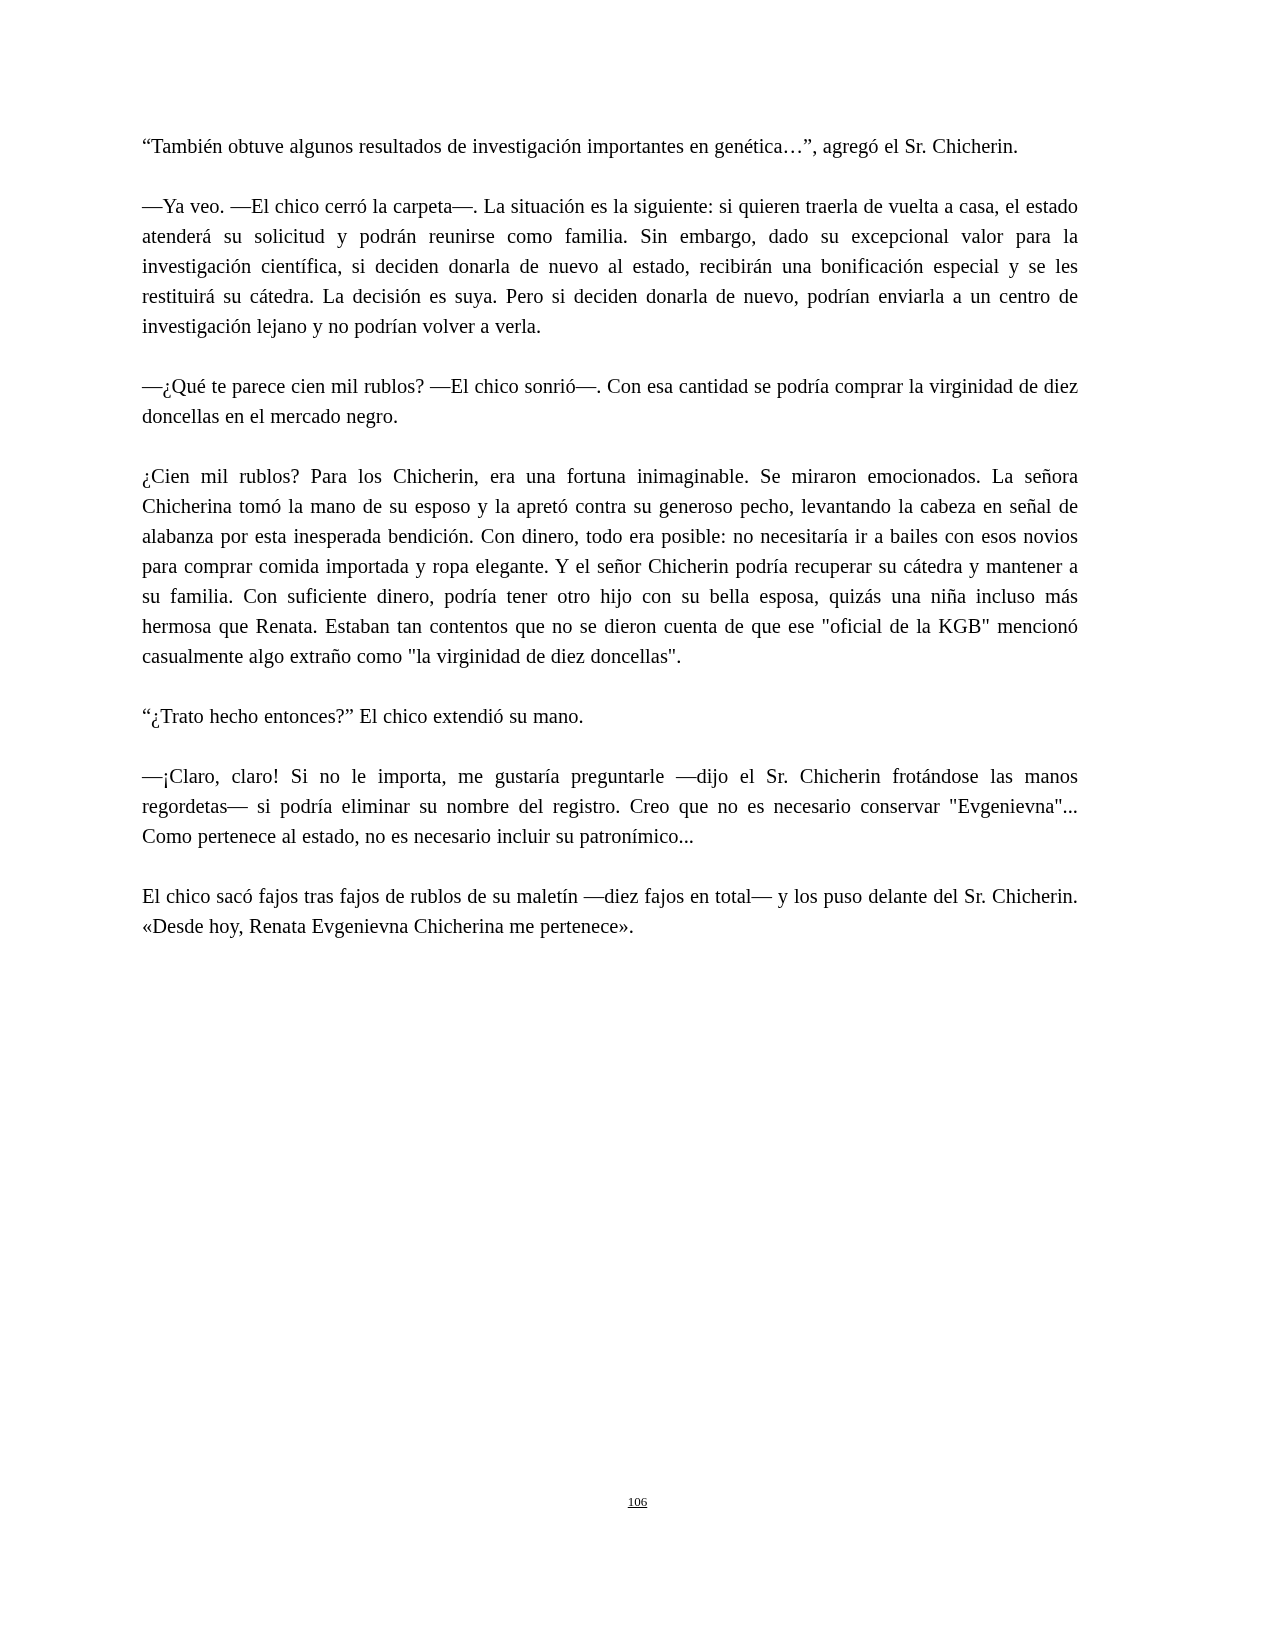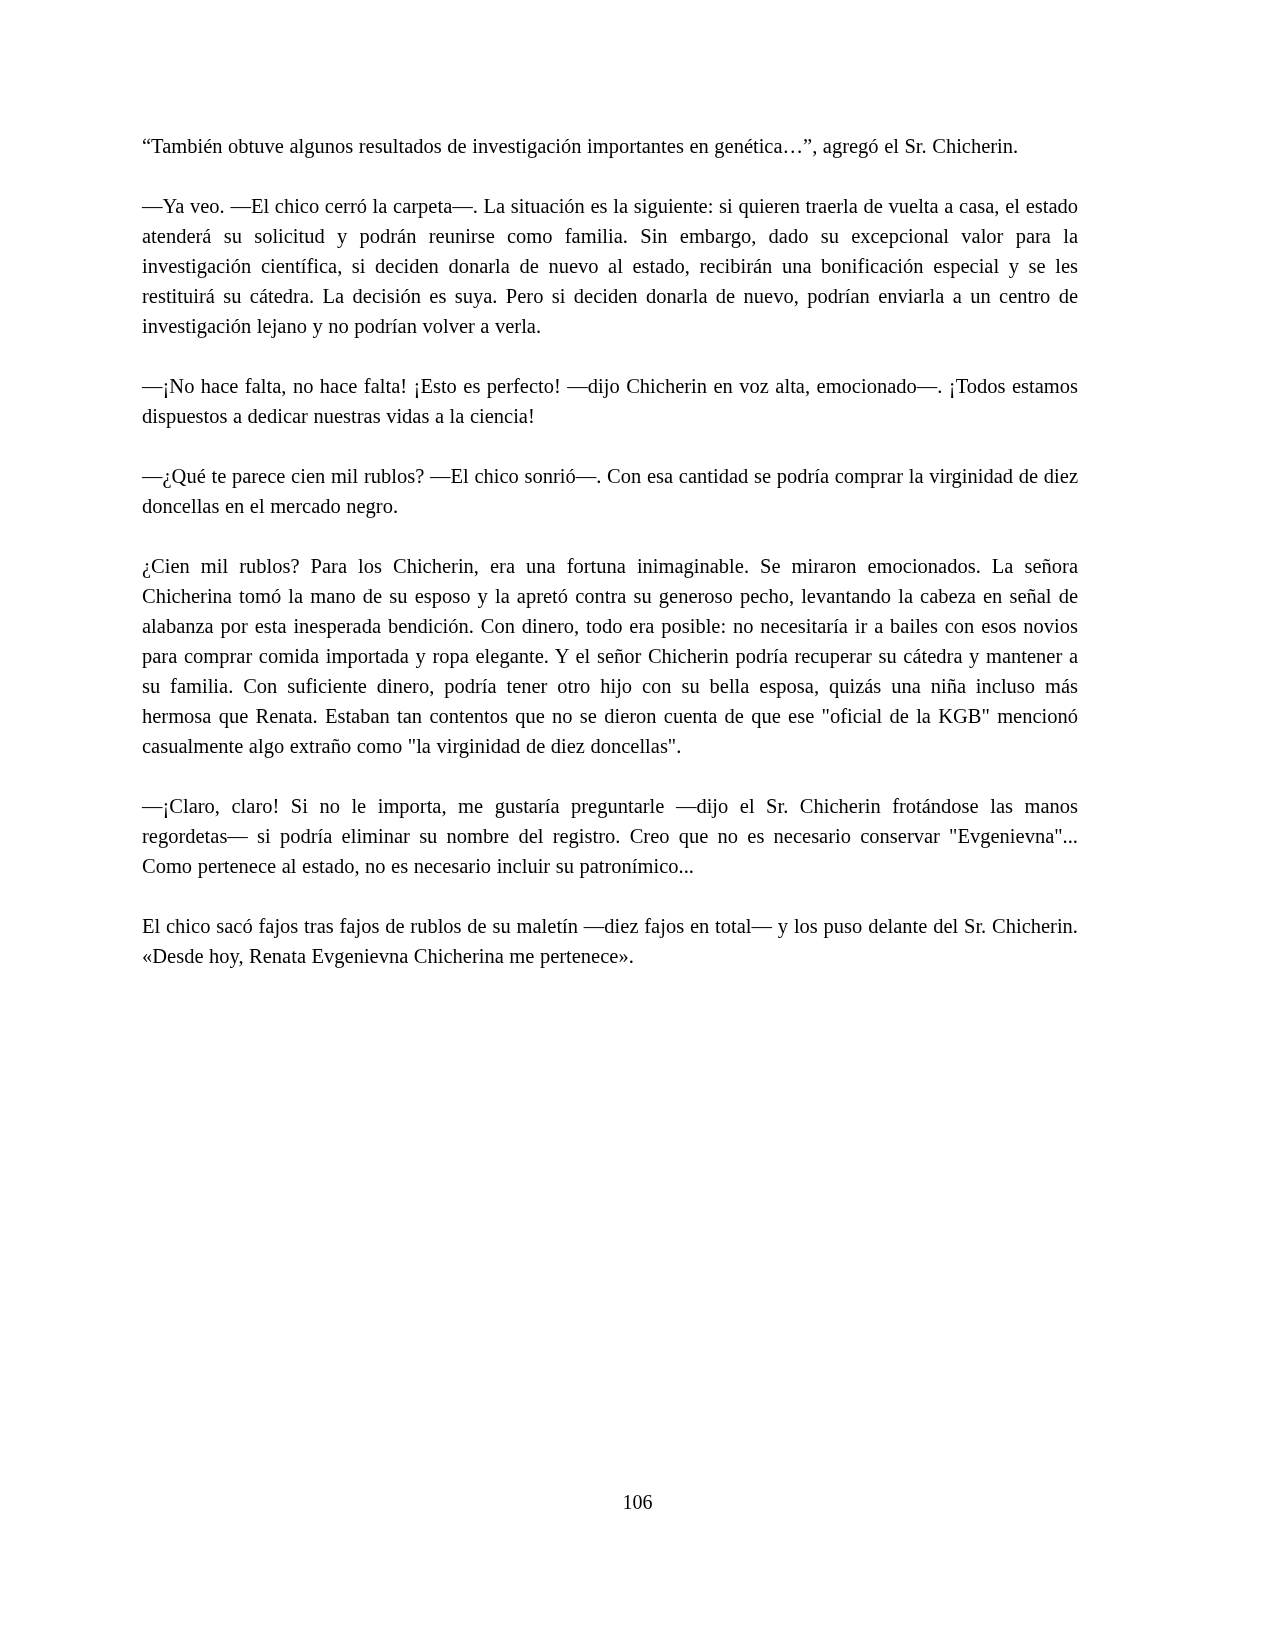--- a/index.html
+++ b/index.html
@@ -29,32 +29,33 @@
     text-align: justify;
     text-justify: inter-word;
     word-spacing: 0.02em;
   }
   .page-number {
     position: absolute;
     left: 0;
     top: 1490px;
     width: 100%;
     text-align: center;
-    font-size: 20px;
+    font-size: 13px;
     line-height: 24px;
+    text-decoration: underline;
   }
 </style>
 </head>
 <body>
 
 <div class="page">
   <div class="page-body">
 
   <p class="para">“También obtuve algunos resultados de investigación importantes en genética…”, agregó el Sr. Chicherin.</p>
       <p class="para">—Ya veo. —El chico cerró la carpeta—. La situación es la siguiente: si quieren traerla de vuelta a casa, el estado atenderá su solicitud y podrán reunirse como familia. Sin embargo, dado su excepcional valor para la investigación científica, si deciden donarla de nuevo al estado, recibirán una bonificación especial y se les restituirá su cátedra. La decisión es suya. Pero si deciden donarla de nuevo, podrían enviarla a un centro de investigación lejano y no podrían volver a verla.</p>
-      <p class="para">—¡No hace falta, no hace falta! ¡Esto es perfecto! —dijo Chicherin en voz alta, emocionado—. ¡Todos estamos dispuestos a dedicar nuestras vidas a la ciencia!</p>
       <p class="para">—¿Qué te parece cien mil rublos? —El chico sonrió—. Con esa cantidad se podría comprar la virginidad de diez doncellas en el mercado negro.</p>
       <p class="para">¿Cien mil rublos? Para los Chicherin, era una fortuna inimaginable. Se miraron emocionados. La señora Chicherina tomó la mano de su esposo y la apretó contra su generoso pecho, levantando la cabeza en señal de alabanza por esta inesperada bendición. Con dinero, todo era posible: no necesitaría ir a bailes con esos novios para comprar comida importada y ropa elegante. Y el señor Chicherin podría recuperar su cátedra y mantener a su familia. Con suficiente dinero, podría tener otro hijo con su bella esposa, quizás una niña incluso más hermosa que Renata. Estaban tan contentos que no se dieron cuenta de que ese "oficial de la KGB" mencionó casualmente algo extraño como "la virginidad de diez doncellas".</p>
+      <p class="para">“¿Trato hecho entonces?” El chico extendió su mano.</p>
       <p class="para">—¡Claro, claro! Si no le importa, me gustaría preguntarle —dijo el Sr. Chicherin frotándose las manos regordetas— si podría eliminar su nombre del registro. Creo que no es necesario conservar "Evgenievna"... Como pertenece al estado, no es necesario incluir su patronímico...</p>
       <p class="para">El chico sacó fajos tras fajos de rublos de su maletín —diez fajos en total— y los puso delante del Sr. Chicherin. «Desde hoy, Renata Evgenievna Chicherina me pertenece».</p>
     </div>
   <div class="page-number">106</div>
 </div>
 
 </body></html>

